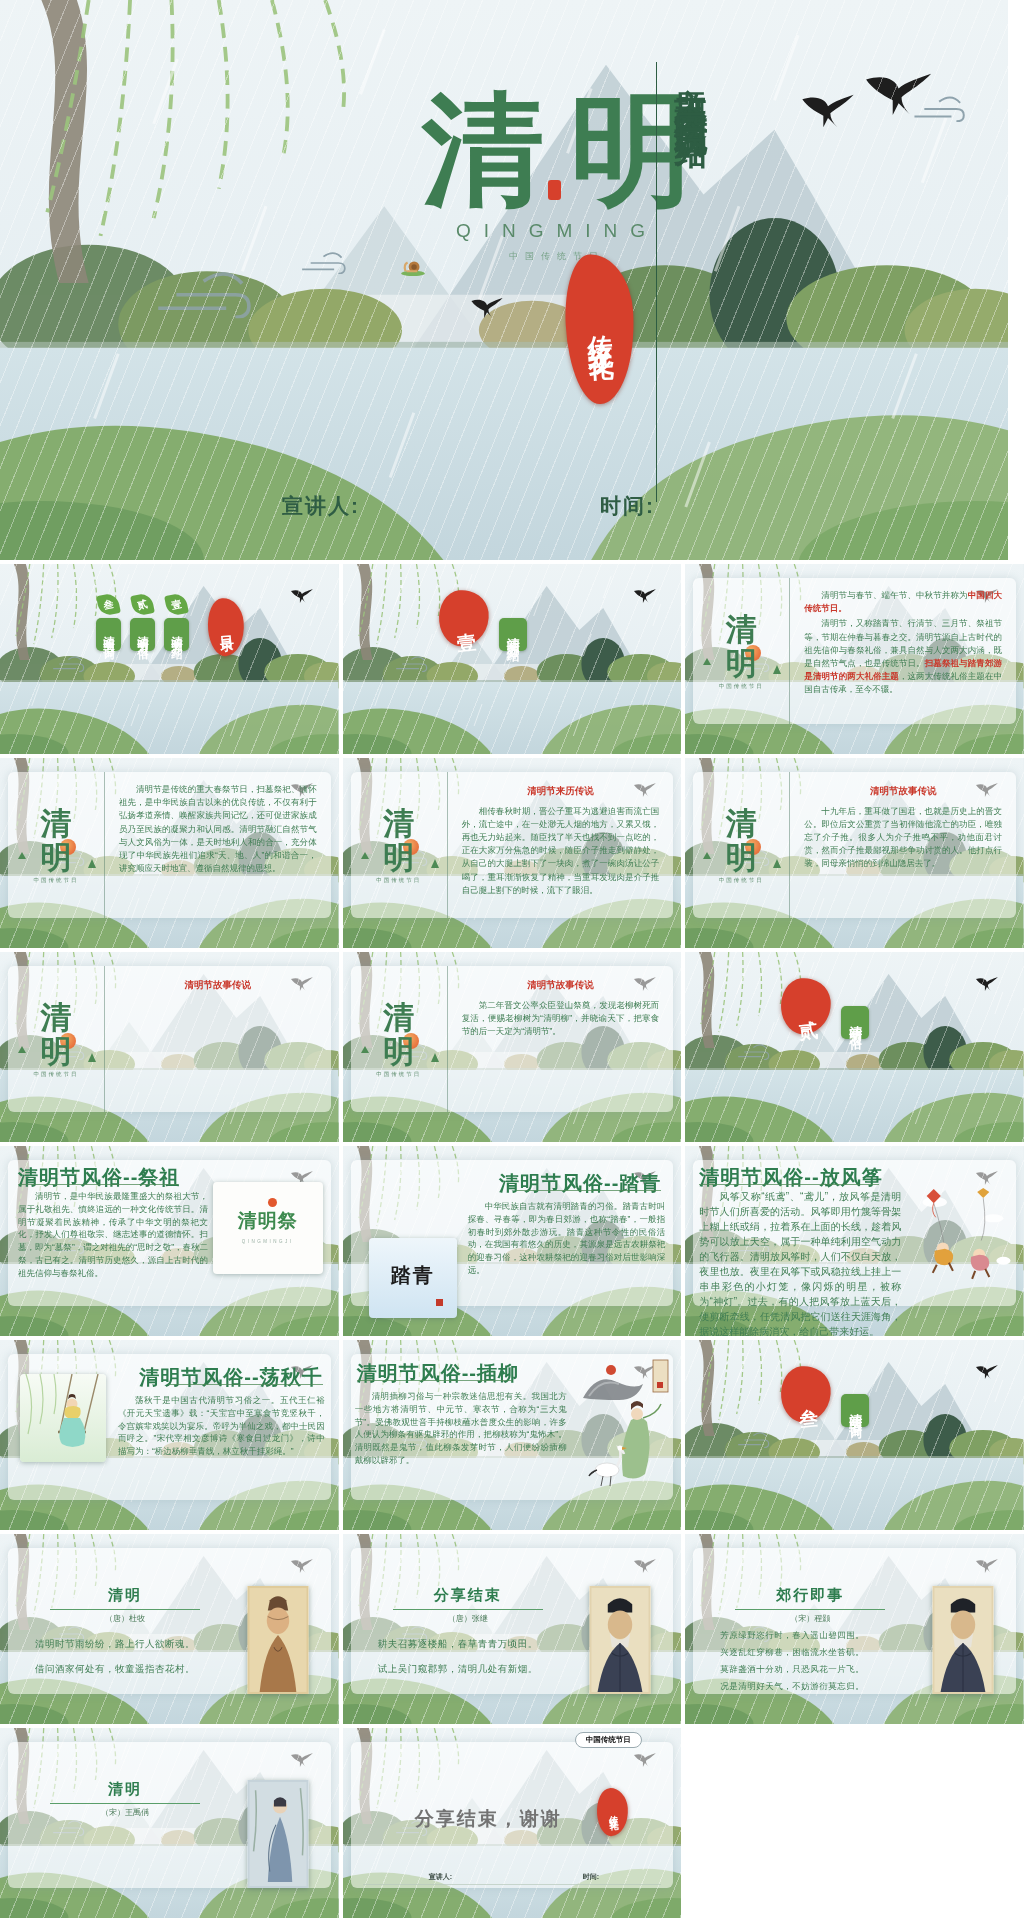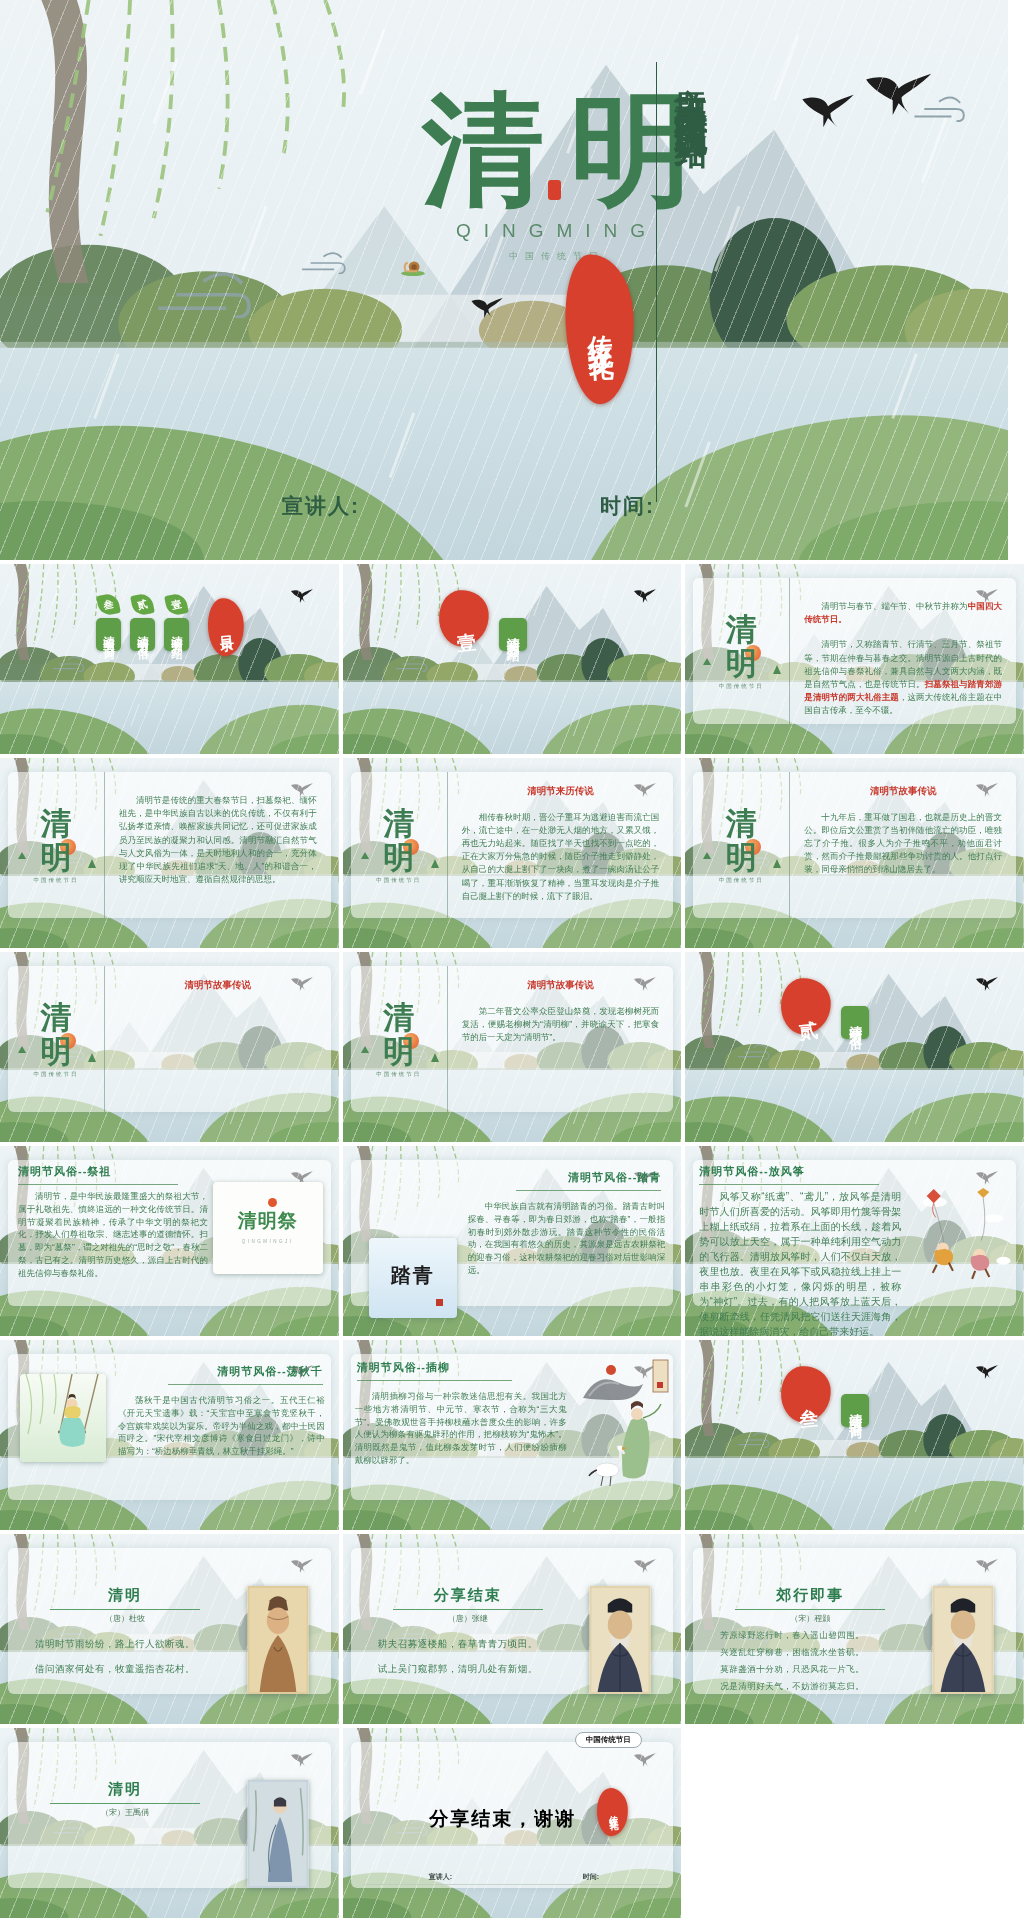--- a/index.html
+++ b/index.html
@@ -20,52 +20,52 @@
   .toc-blob{width:36px;height:58px;margin-left:10px;margin-top:4px;border-radius:46% 54% 58% 42%/52% 44% 56% 48%;transform:rotate(-5deg);font-size:14px;}
   .sec-blob{position:absolute;left:96px;top:26px;width:50px;height:56px;font-size:19px;border-radius:46% 54% 58% 42%/52% 44% 56% 48%;transform:rotate(-6deg);}
   .sec-banner{position:absolute;left:156px;top:54px;font-size:13px;}
   
   .panel{position:absolute;left:8px;right:8px;top:14px;bottom:30px;background:rgba(255,255,255,.55);border-radius:6px;box-shadow:0 0 8px rgba(120,150,160,.25);}
   .tpanel{display:flex;}
   .logo-col{width:96px;display:flex;align-items:center;justify-content:center;border-right:1px solid rgba(90,130,110,.5);}
   .text-col{flex:1;padding:10px 14px 6px;}
   .red-title{text-align:center;color:#c9372a;font-size:9.5px;font-weight:bold;margin:2px 0 6px;}
   .body-txt{font-size:8.5px;line-height:1.55;color:#3f7d53;text-align:justify;}
-  .body-txt p{margin:12px 0 2px;text-indent:2em;}
+  .body-txt p{margin:1px 0 2px;text-indent:2em;}
   .red{color:#c9372a;font-weight:bold;}
   .qm-logo{position:relative;text-align:center;color:#3e7d52;width:70px;}
   .qm-sun{position:absolute;left:39px;top:33px;width:16px;height:16px;border-radius:50%;background:radial-gradient(circle at 35% 35%,#f5b066,#e25a2e);}
   .qm-c{position:relative;display:block;font-family:"DejaVu Serif","Liberation Serif",serif;font-weight:bold;font-size:31px;line-height:1.1;}
   .qm-sub{font-size:5.5px;letter-spacing:2px;color:#5a8a6a;margin-top:3px;}
   .tri{position:absolute;width:0;height:0;border-left:4px solid transparent;border-right:4px solid transparent;border-bottom:7px solid #4e8a55;}
   .tri.t1{left:-3px;top:46px;}
   .tri.t2{right:-5px;bottom:16px;border-bottom-width:9px;}
   
-  .c-title{position:absolute;font-size:11px;font-weight:bold;color:#2e7d4f;letter-spacing:1px;}
+  .c-title{position:absolute;font-size:20px;font-weight:bold;color:#2e7d4f;letter-spacing:1px;}
   .t-line{position:absolute;height:1px;background:#4e8a55;opacity:.75;}
   .c-body{position:absolute;font-size:8.5px;line-height:1.5;color:#3f7d53;text-align:justify;text-indent:2em;}
   .img-box{position:absolute;background:#fdfdfb;border-radius:4px;box-shadow:0 1px 5px rgba(80,110,100,.45);overflow:hidden;}
   .jz-txt{font-family:"DejaVu Serif","Liberation Serif",serif;font-size:19px;font-weight:bold;color:#3e8a4f;letter-spacing:1px;text-align:center;margin-top:26px;position:relative;}
   .jz-dot{position:absolute;left:50%;top:-10px;width:9px;height:9px;border-radius:50%;background:#e2582e;}
   .jz-sub{font-size:4.5px;letter-spacing:2.5px;color:#9ab0a4;text-align:center;margin-top:5px;}
   .tq-txt{font-family:"DejaVu Serif","Liberation Serif",serif;font-size:20px;font-weight:bold;color:#1c1c1c;text-align:center;margin-top:24px;letter-spacing:2px;}
   .tq-seal{position:absolute;right:14px;bottom:12px;width:7px;height:7px;background:#c43a2a;}
   
   .poem-head{position:absolute;left:30px;top:52px;width:190px;text-align:center;}
   .poem-title{font-size:15px;font-weight:bold;color:#2e7d4f;letter-spacing:2px;}
   .poem-rule{width:150px;height:1px;background:#5a9e6a;margin:4px auto 3px;}
   .poem-author{font-size:8px;color:#4a7a58;}
   .poem-lines{position:absolute;left:35px;top:104px;width:185px;}
   .poem-line{display:block;font-size:9.5px;color:#3f7d53;margin-bottom:12px;letter-spacing:.5px;}
   .poem-lines.tight{top:96px;}
   .poem-lines.tight .poem-line{margin-bottom:5px;font-size:8.5px;font-family:Liberation Serif, serif;}
   .portrait{position:absolute;right:30px;top:52px;width:62px;height:108px;box-shadow:0 1px 5px rgba(80,110,100,.5);}
   
   .close-tab{position:absolute;left:232px;top:4px;background:#fff;border:1px solid #9aaab0;border-radius:9px;padding:2px 10px;font-size:7.5px;font-weight:bold;color:#111;}
-  .close-title{position:absolute;left:60px;top:78px;width:200px;text-align:center;font-size:19px;font-weight:bold;color:#000000;letter-spacing:2px;}
+  .close-title{position:absolute;left:72px;top:78px;width:200px;font-size:19px;font-weight:bold;color:#737373;letter-spacing:2px;}
   .close-seal{position:absolute;left:254px;top:60px;width:31px;height:48px;border-radius:46% 54% 58% 42%/52% 44% 56% 48%;transform:rotate(-4deg);font-size:9px;}
   .close-rule{position:absolute;left:20px;right:20px;top:156px;height:1px;background:#b8cabc;opacity:.7;}
   .close-label{position:absolute;top:144px;font-size:7px;font-weight:bold;color:#3a4a42;}
   
   .cover-title{position:absolute;left:392px;top:88px;width:330px;text-align:center;color:#3e7d52;}
   .cover-char{display:inline-block;font-family:"DejaVu Serif","Liberation Serif",serif;font-weight:bold;font-size:122px;line-height:1;}
   .cover-char+.cover-char{margin-left:26px;}
   .mini-seal{position:absolute;left:156px;top:92px;width:13px;height:20px;background:#d6402c;border-radius:3px;}
   .cover-latin{font-size:19px;letter-spacing:13px;color:#5a8a6a;margin-top:10px;}
   .cover-subtt{font-size:9px;letter-spacing:7px;color:#6a9a7a;margin-top:8px;opacity:.85;}

